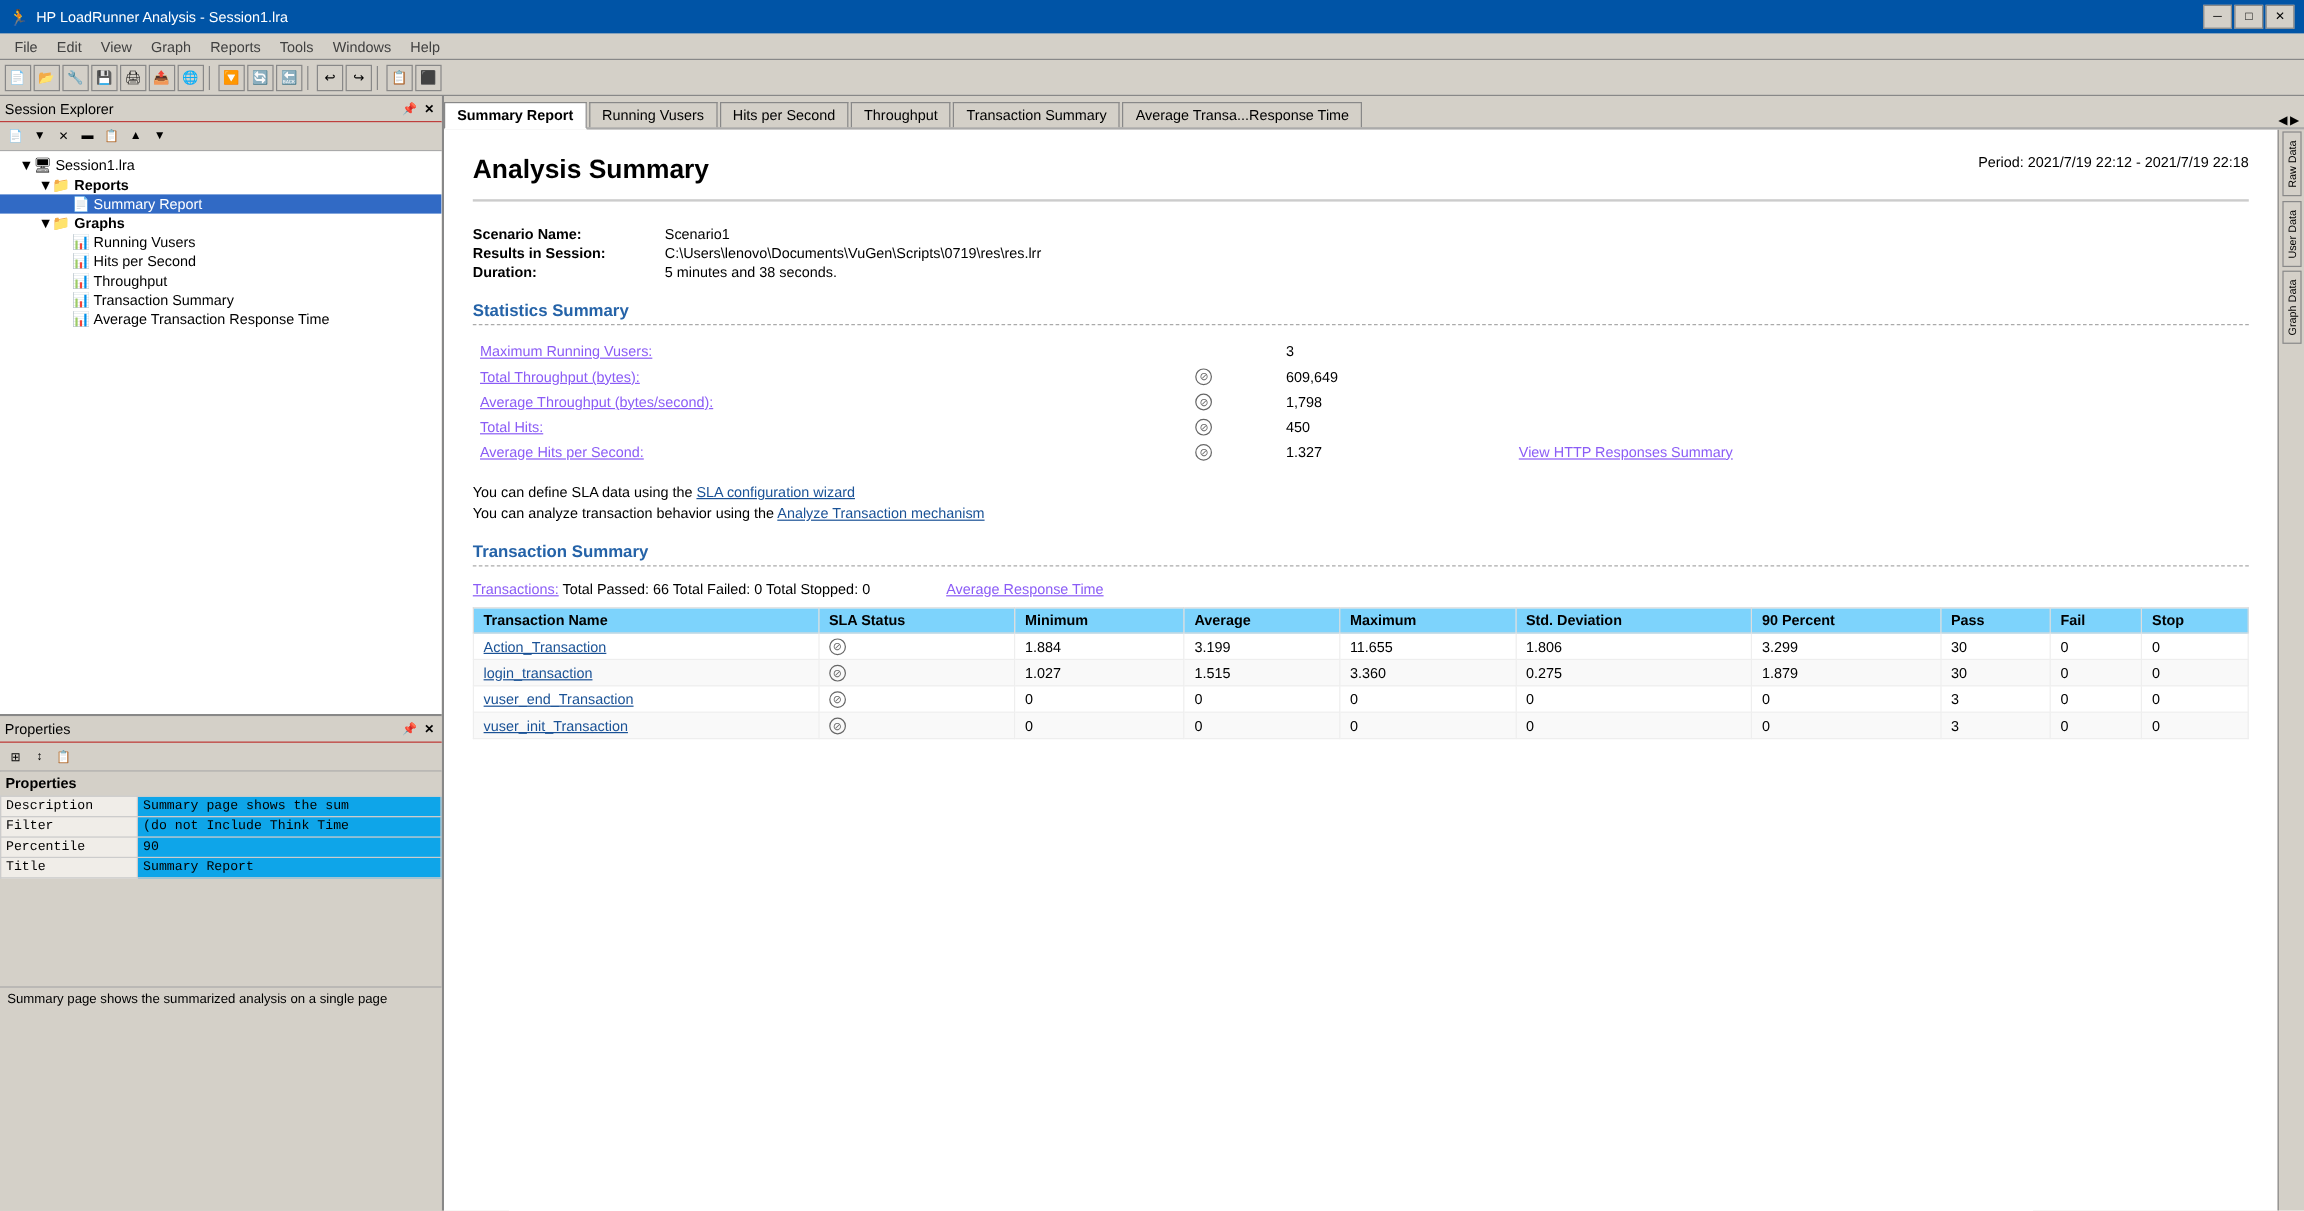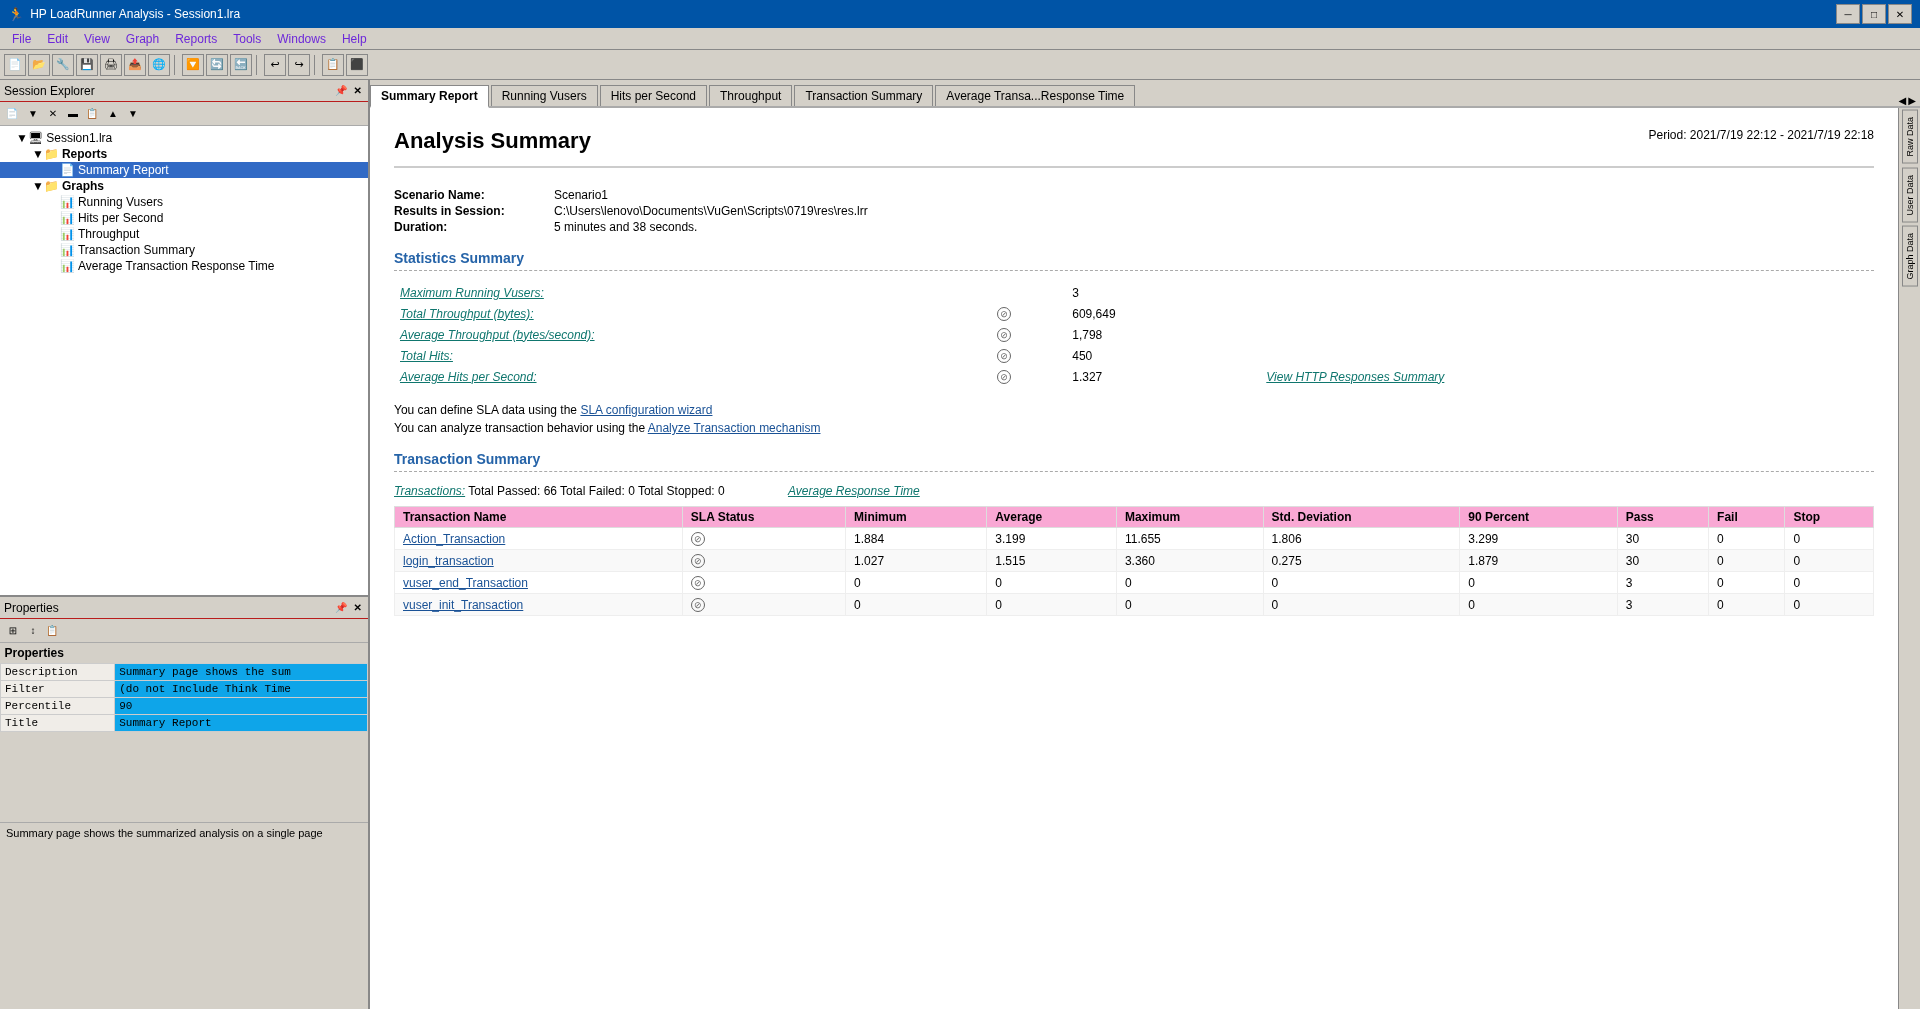--- a/index.html
+++ b/index.html
@@ -26,21 +26,21 @@
       height: 22px;
       display: flex;
       align-items: center;
       padding: 0 4px;
       border-bottom: 1px solid #888;
     }
     .menu-item {
       padding: 2px 8px;
       font-size: 12px;
       cursor: pointer;
-      color: #6d28d9;
+      color: #404040;
     }
 
     
     .toolbar {
       background: #d4d0c8;
       height: 30px;
       display: flex;
       align-items: center;
       padding: 0 4px;
       gap: 2px;
@@ -209,38 +209,38 @@
       margin-bottom: 4px;
     }
     .section-divider {
       border: none;
       border-top: 1px dashed #aaa;
       margin-bottom: 12px;
     }
 
     .stats-table { width: 100%; border-collapse: collapse; margin-bottom: 10px; }
     .stats-row td { padding: 3px 6px; font-size: 12px; vertical-align: middle; }
-    .stats-link { color: #0f766e; text-decoration: underline; cursor: pointer; font-style: italic; }
+    .stats-link { color: #8b5cf6; text-decoration: underline; cursor: pointer; }
     .stats-value { padding-left: 30px; }
 
     .sla-text { font-size: 12px; margin-bottom: 4px; }
     .sla-link { color: #1a5296; text-decoration: underline; cursor: pointer; }
 
     .trans-summary-title {
       font-size: 14px;
       color: #2563a8;
       font-weight: bold;
       margin-top: 16px;
       margin-bottom: 4px;
     }
 
     .trans-link-row { margin-bottom: 8px; font-size: 12px; }
     .trans-table { width: 100%; border-collapse: collapse; font-size: 12px; }
     .trans-table th {
-      background: #f9a8d4;
+      background: #7dd3fc;
       border: 1px solid #ddd;
       padding: 3px 8px;
       font-weight: bold;
       text-align: left;
       white-space: nowrap;
     }
     .trans-table td {
       border: 1px solid #eee;
       padding: 3px 8px;
       white-space: nowrap;

